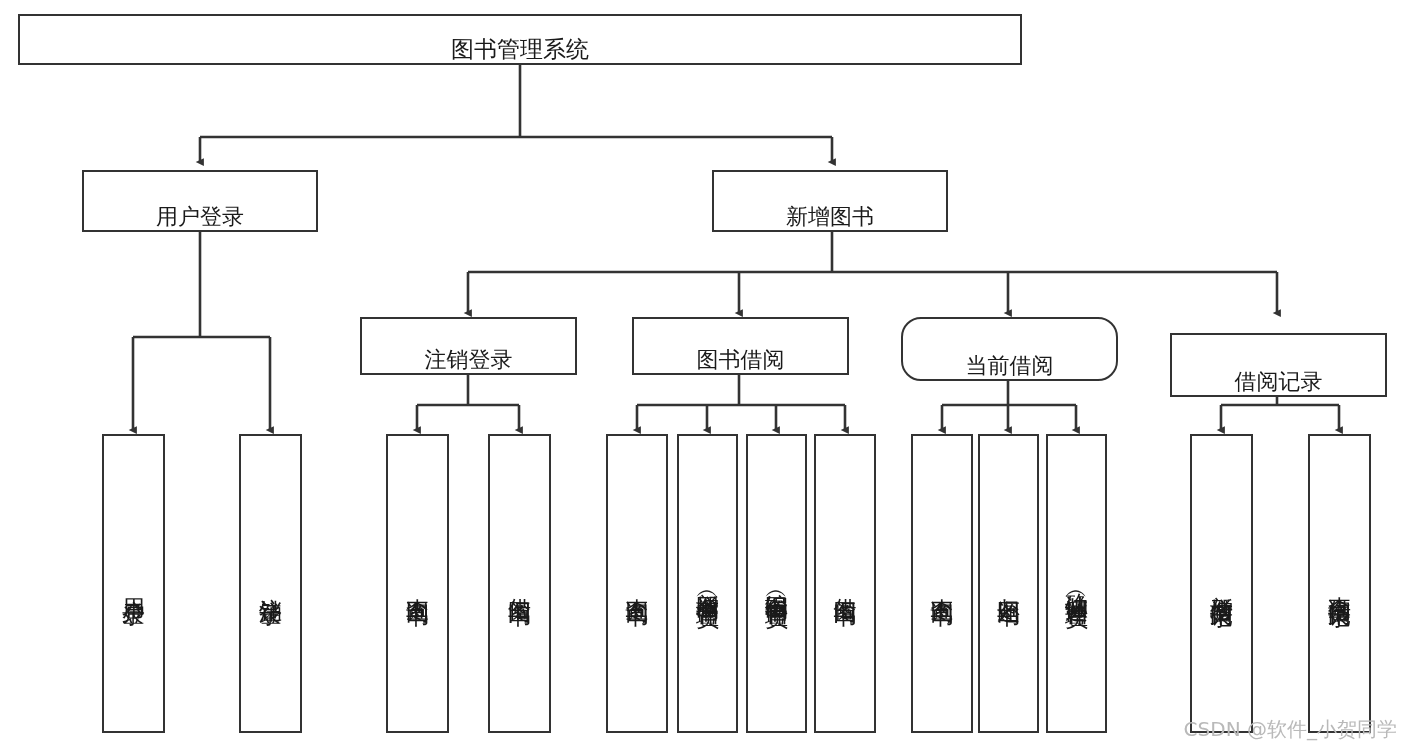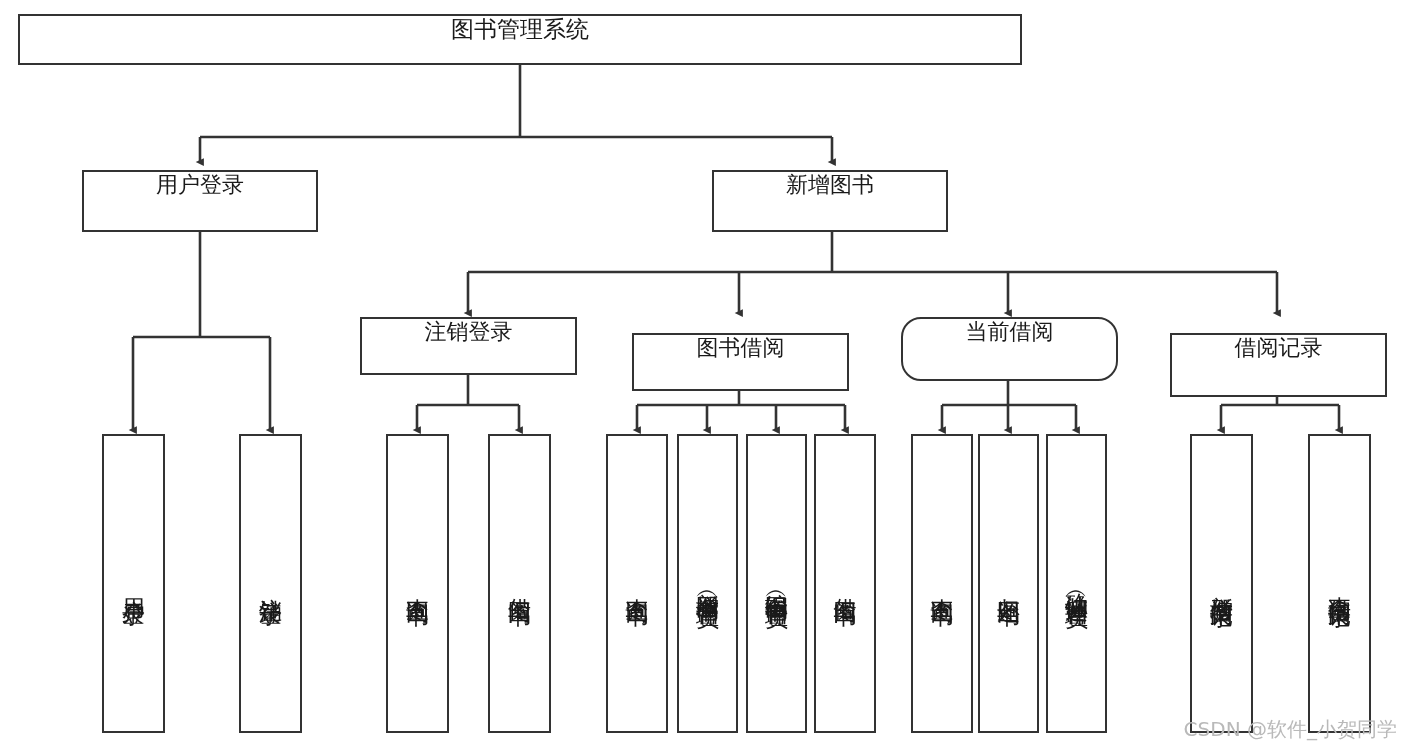--- a/index.html
+++ b/index.html
@@ -25,21 +25,21 @@
     width: 1405px;
     height: 747px;
     pointer-events: none;
   }
   .node {
     position: absolute;
     box-sizing: border-box;
     background: #ffffff;
     border: 2px solid #333333;
     display: flex;
-    align-items: flex-start;
+    align-items: flex-end;
     justify-content: center;
     color: #1a1a1a;
     z-index: 2;
   }
   .node-label {
     display: block;
     text-align: center;
     line-height: 1.18;
     white-space: nowrap;
   }
@@ -134,21 +134,21 @@
   <div class="node horiz" style="left:82px; top:170px; width:236px; height:62px;">
     <span class="node-label">用户登录</span>
   </div>
   <div class="node horiz" style="left:712px; top:170px; width:236px; height:62px;">
     <span class="node-label">新增图书</span>
   </div>
 
   <div class="node horiz" style="left:360px; top:317px; width:217px; height:58px;">
     <span class="node-label">注销登录</span>
   </div>
-  <div class="node horiz" style="left:632px; top:317px; width:217px; height:58px;margin-top:16px;">
+  <div class="node horiz" style="left:632px; top:317px; width:217px; height:58px;">
     <span class="node-label">图书借阅</span>
   </div>
   <div class="node horiz" style="left:901px; top:317px; width:217px; height:64px;border-radius:20px;">
     <span class="node-label">当前借阅</span>
   </div>
   <div class="node horiz" style="left:1170px; top:333px; width:217px; height:64px;">
     <span class="node-label">借阅记录</span>
   </div>
 
   <div class="node vert" style="left:102px; top:434px; width:63px; height:299px;">

